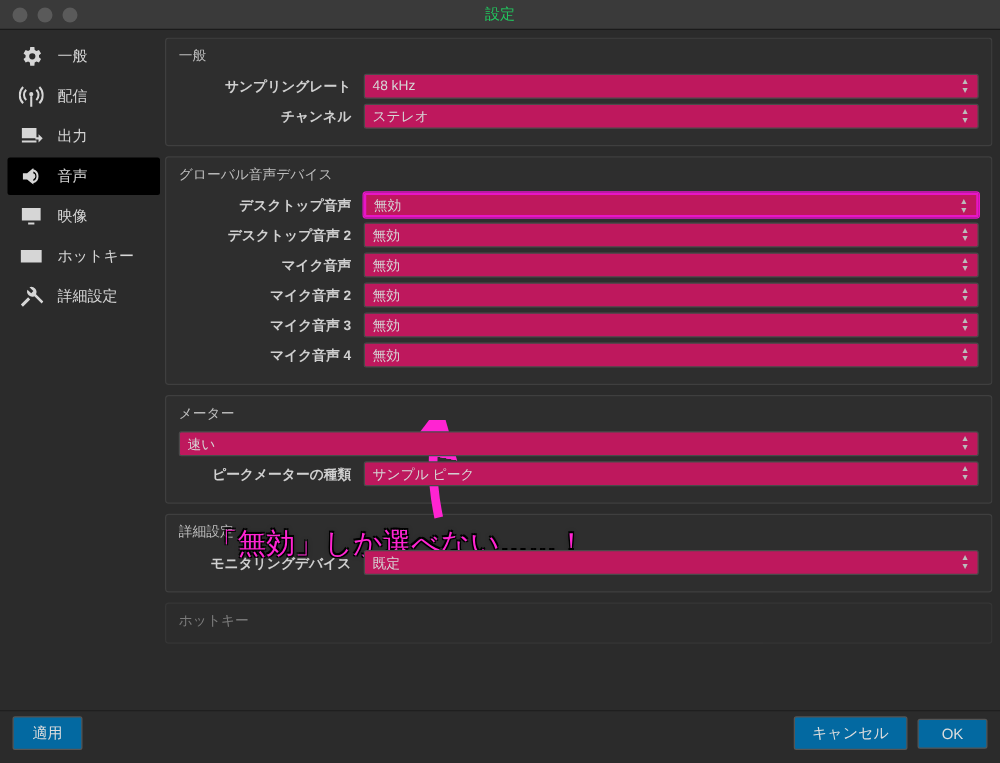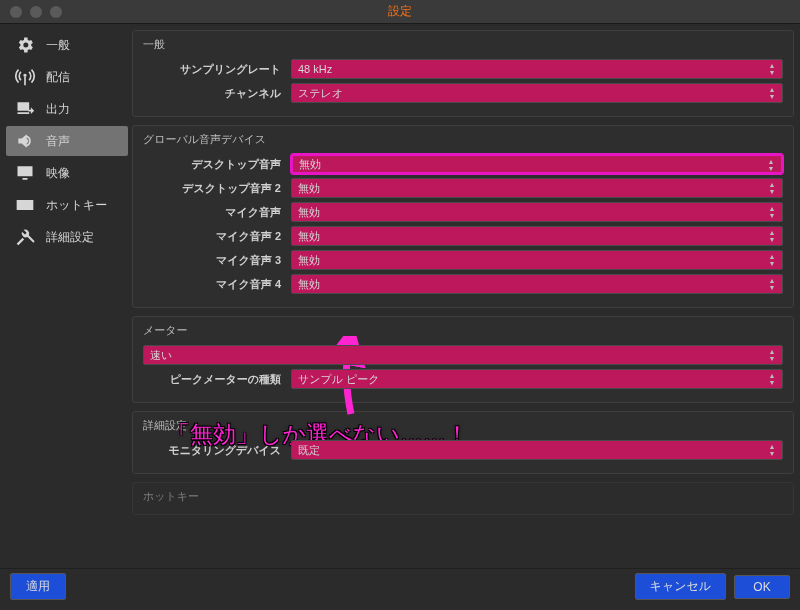--- a/index.html
+++ b/index.html
@@ -13,21 +13,21 @@
   .titlebar {
     height: 24px;
     background: #3a3a3a;
     display: flex;
     align-items: center;
     border-bottom: 1px solid #1a1a1a;
     position: relative;
   }
   .traffic-lights { display: flex; gap: 8px; padding-left: 10px; }
   .traffic-light { width: 12px; height: 12px; border-radius: 50%; background: #5a5a5a; }
-  .title { position: absolute; left: 0; right: 0; text-align: center; font-size: 12px; color: #f97316; }
+  .title { position: absolute; left: 0; right: 0; text-align: center; font-size: 12px; color: #22c55e; }
   .window-body {
     display: flex;
     height: 544px;
     background: #2b2b2b;
     padding: 6px;
     gap: 4px;
   }
   .sidebar {
     width: 122px;
     display: flex;
@@ -37,21 +37,21 @@
   .side-item {
     display: flex;
     align-items: center;
     gap: 10px;
     padding: 6px 8px;
     color: #d6d6d6;
     cursor: pointer;
     border-radius: 2px;
     height: 30px;
   }
-  .side-item.active { background: #737373; }
+  .side-item.active { background: #000000; }
   .side-icon { width: 22px; height: 22px; display: flex; align-items: center; justify-content: center; }
   .side-icon svg { fill: #d6d6d6; }
   .main {
     flex: 1;
     overflow-y: auto;
     display: flex;
     flex-direction: column;
     gap: 8px;
     position: relative;
   }
@@ -116,21 +116,21 @@
     height: 36px;
     background: #2b2b2b;
     display: flex;
     align-items: center;
     padding: 0 10px;
     gap: 8px;
     border-top: 1px solid #1f1f1f;
   }
   .footer .spacer { flex: 1; }
   .btn {
-    background: #1d4ed8;
+    background: #0369a1;
     border: 1px solid #555;
     color: #ddd;
     padding: 4px 14px;
     font-size: 12px;
     border-radius: 2px;
     cursor: pointer;
     min-width: 56px;
     text-align: center;
   }
   

